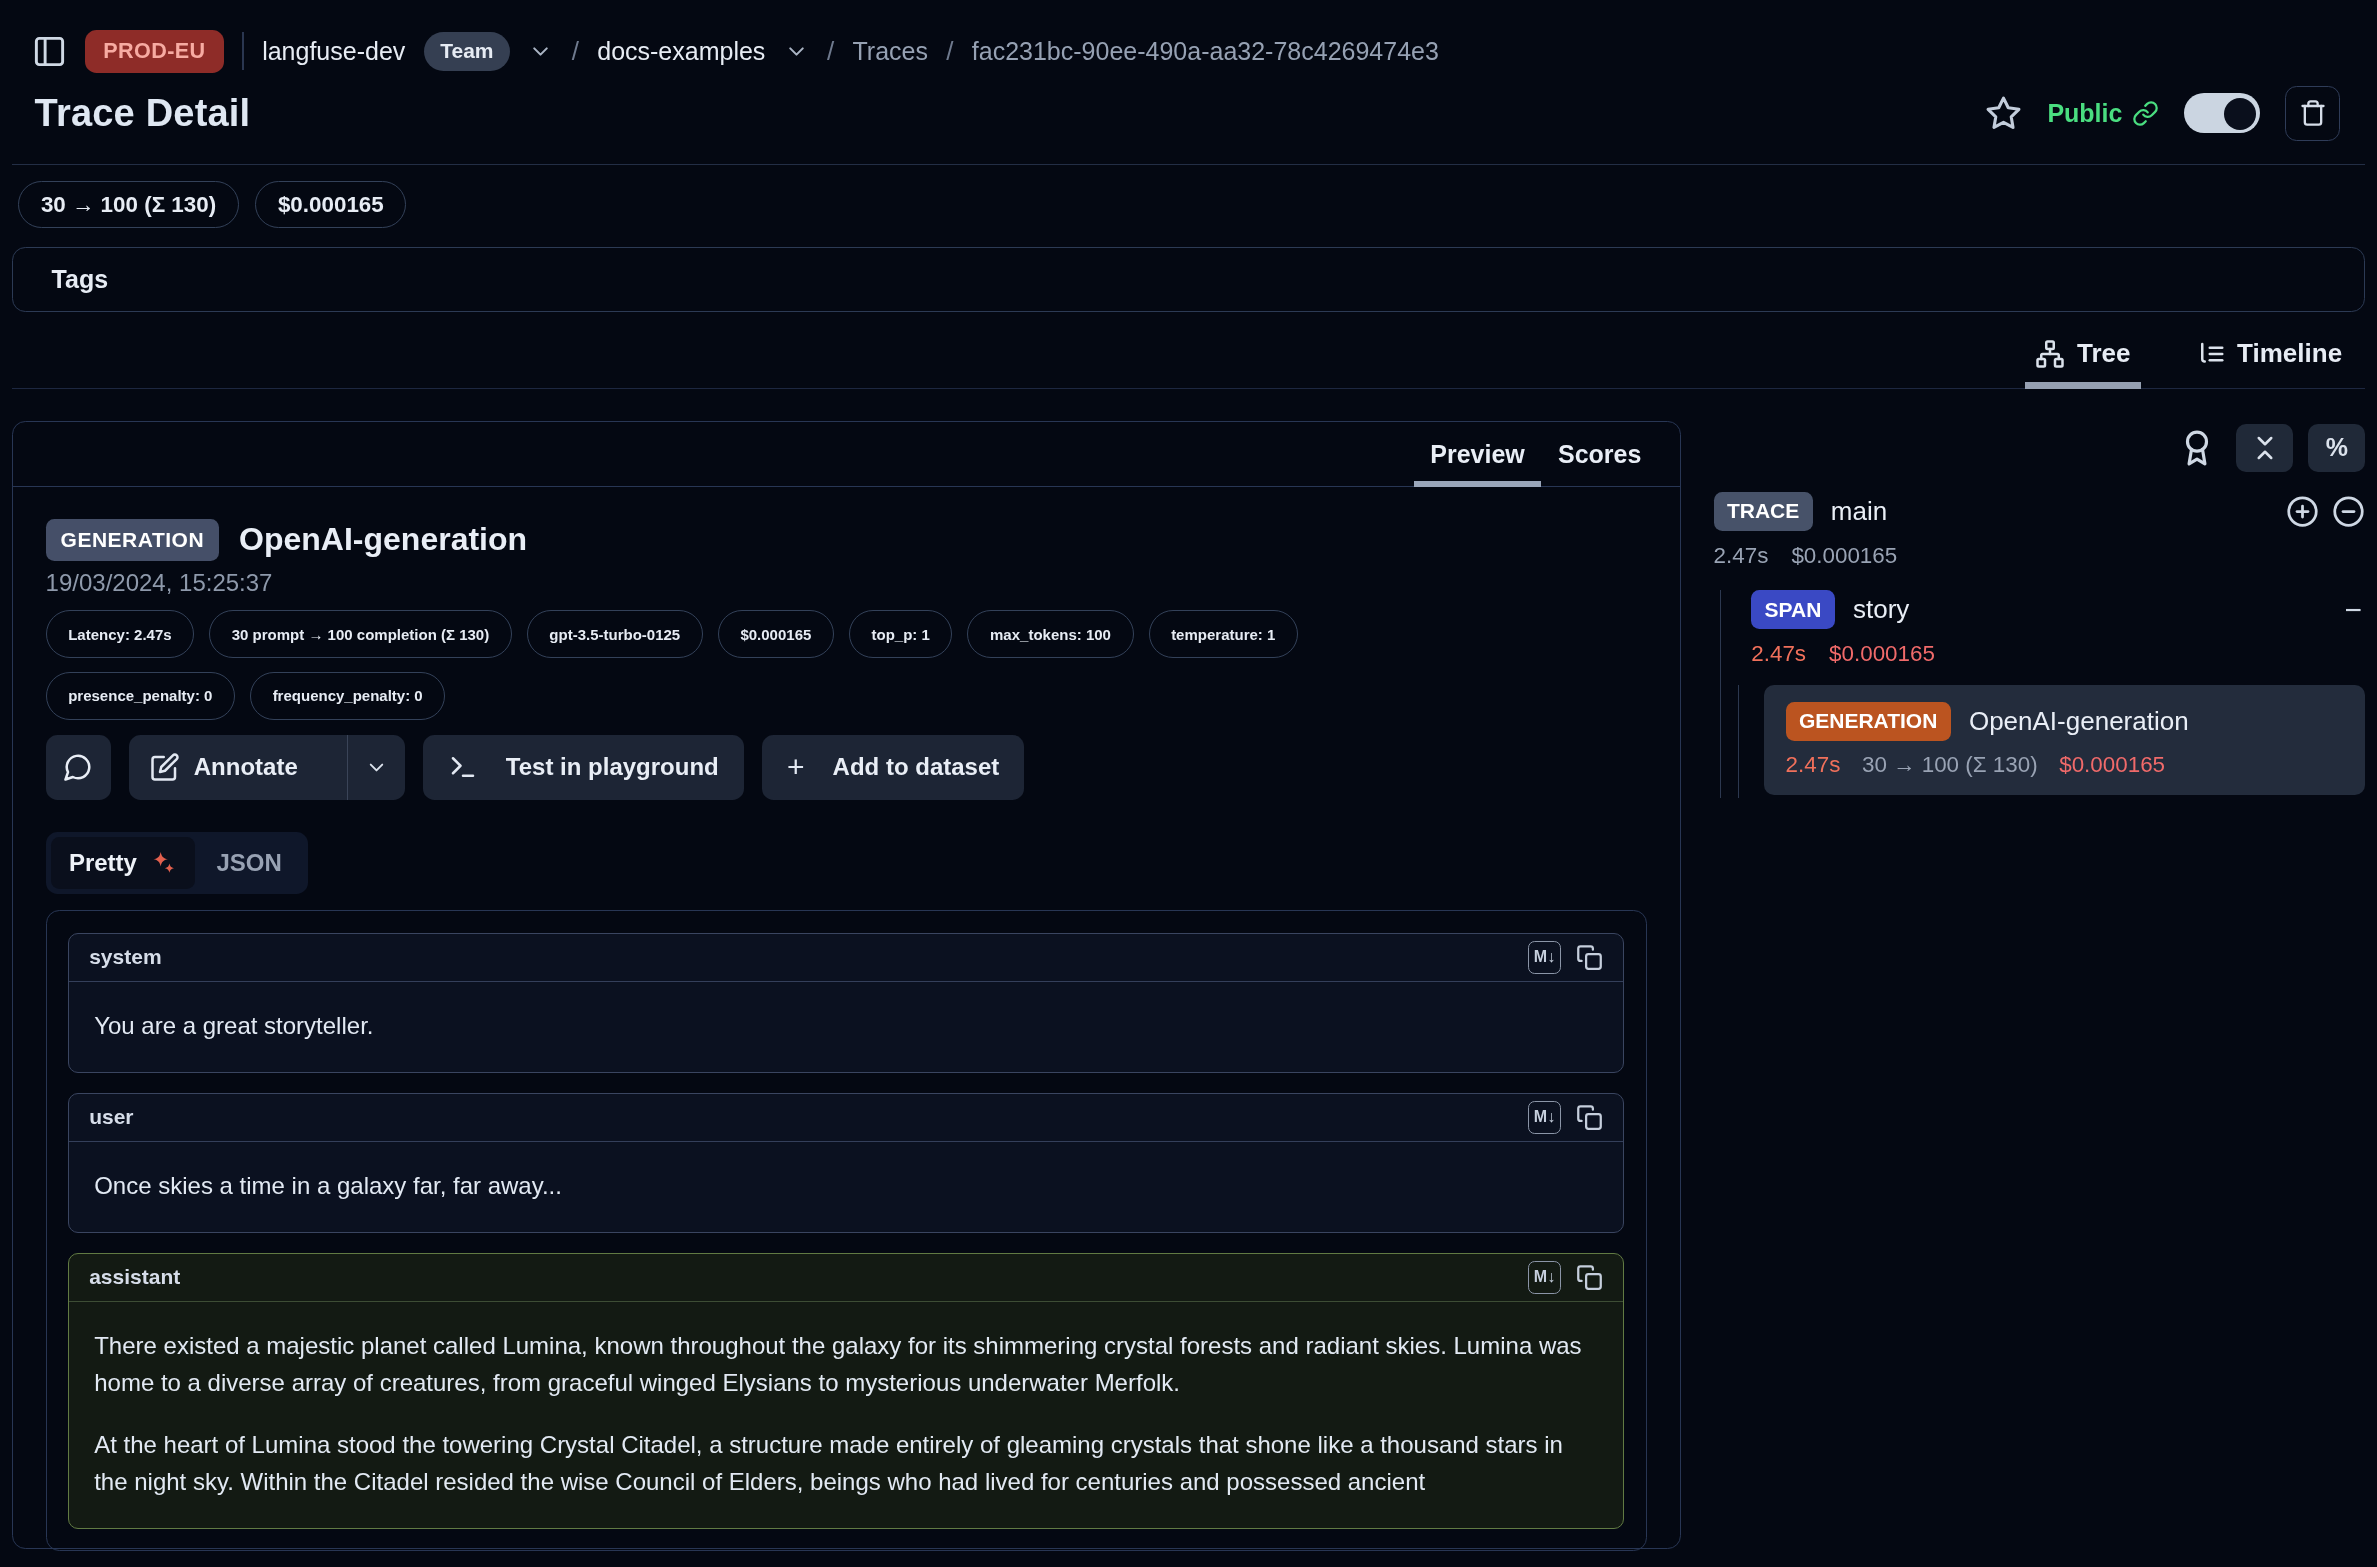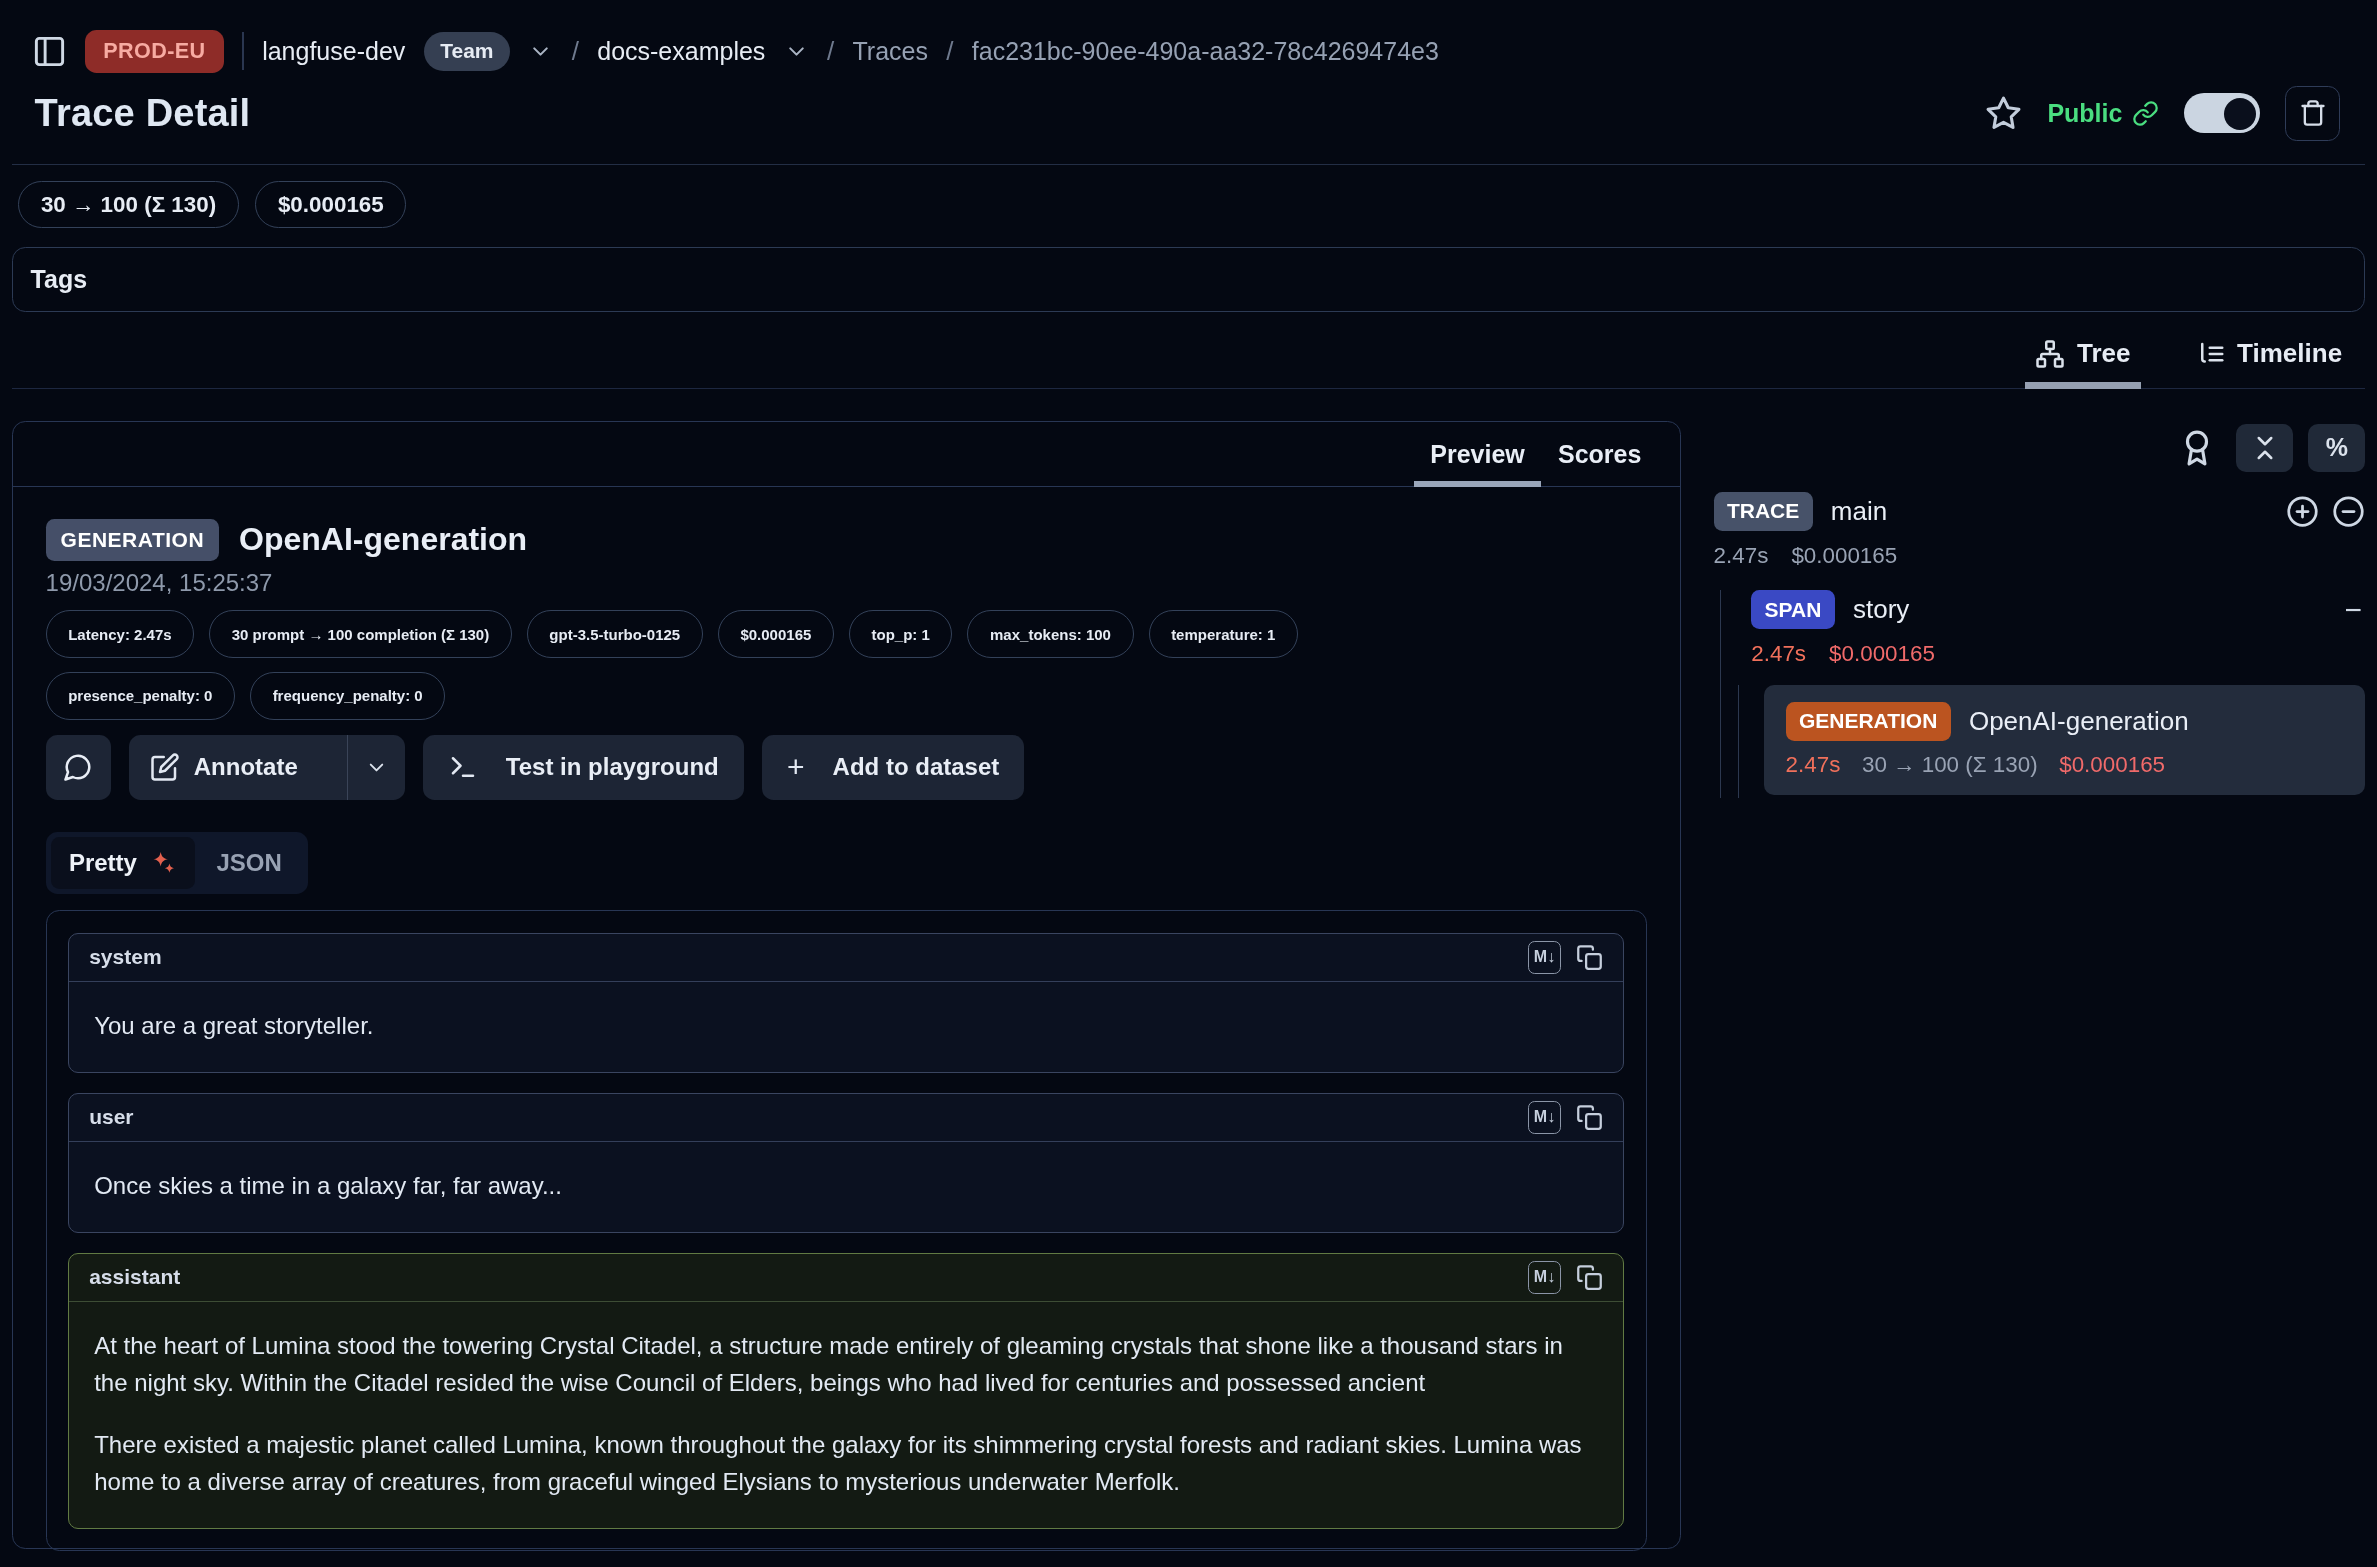--- a/index.html
+++ b/index.html
@@ -34,21 +34,21 @@
   .switch { width:76px; height:40px; border-radius:20px; background:#cbd5e1; position:relative; }
   .switch .knob { position:absolute; right:4.2px; top:4.2px; width:32px; height:32px; border-radius:50%; background:#0a0f1c; }
   .trash-btn { width:55px; height:55px; border:1.7px solid #2f3c58; border-radius:11.6px; display:flex; align-items:center; justify-content:center; color:#d6dde9; }
 
   .hr1 { border-bottom:1.7px solid #232e45; margin-top:23px; }
 
   
   .pills-row { display:flex; gap:16.6px; margin:16.6px 0 0 6.7px; }
   .pill { border:1.7px solid #334159; border-radius:830px; height:47px; display:inline-flex; align-items:center; padding:0 21.6px; font-weight:700; font-size:22.4px; color:#e7ecf4; white-space:nowrap; }
 
-  .tags-box { margin-top:18.3px; border:1.7px solid #2c3a54; border-radius:13.3px; height:65px; display:flex; align-items:center; padding-left:18px; font-size:25px; font-weight:700; color:#e7ecf4; }
+  .tags-box { margin-top:18.3px; border:1.7px solid #2c3a54; border-radius:13.3px; height:65px; display:flex; align-items:center; padding-left:39px; font-size:25px; font-weight:700; color:#e7ecf4; }
 
   
   .view-tabs-row { display:flex; justify-content:flex-end; gap:45px; margin-top:21.6px; border-bottom:1.7px solid #1d2740; padding-right:13.3px; }
   .view-tab { position:relative; display:flex; gap:11.6px; align-items:center; padding:5px 10px 18.3px; font-size:26px; font-weight:700; color:#e7ecf4; }
   .view-tab .tab-ic { color:#dbe2ec; display:flex; }
   .view-tab.active::after { content:""; position:absolute; left:0; right:0; bottom:-1.7px; height:7.5px; background:#96a0b2; }
 
   
   .content { display:flex; gap:33px; margin-top:32px; align-items:flex-start; }
   .card { flex:0 0 1669px; border:1.7px solid #283654; border-radius:13.3px; height:1128px; }
@@ -321,22 +321,22 @@
               <span>assistant</span>
               <span class="msg-tools">
                 <span class="md-chip">M↓</span>
                 <svg class="ic" width="27" height="27" viewBox="0 0 24 24">
                     <rect x="9" y="9" width="13" height="13" rx="2"></rect>
                     <path d="M5 15H4a2 2 0 0 1-2-2V4a2 2 0 0 1 2-2h9a2 2 0 0 1 2 2v1"></path>
                   </svg>
               </span>
             </div>
             <div class="msg-body">
+              <p>There existed a majestic planet called Lumina, known throughout the galaxy for its shimmering crystal forests and radiant skies. Lumina was home to a diverse array of creatures, from graceful winged Elysians to mysterious underwater Merfolk.</p>
               <p>At the heart of Lumina stood the towering Crystal Citadel, a structure made entirely of gleaming crystals that shone like a thousand stars in the night sky. Within the Citadel resided the wise Council of Elders, beings who had lived for centuries and possessed ancient</p>
-              <p>There existed a majestic planet called Lumina, known throughout the galaxy for its shimmering crystal forests and radiant skies. Lumina was home to a diverse array of creatures, from graceful winged Elysians to mysterious underwater Merfolk.</p>
             </div>
           </div>
 
         </div>
       </div>
     </div>
 
     <div class="tree-panel">
 
       <div class="tree-icons">

